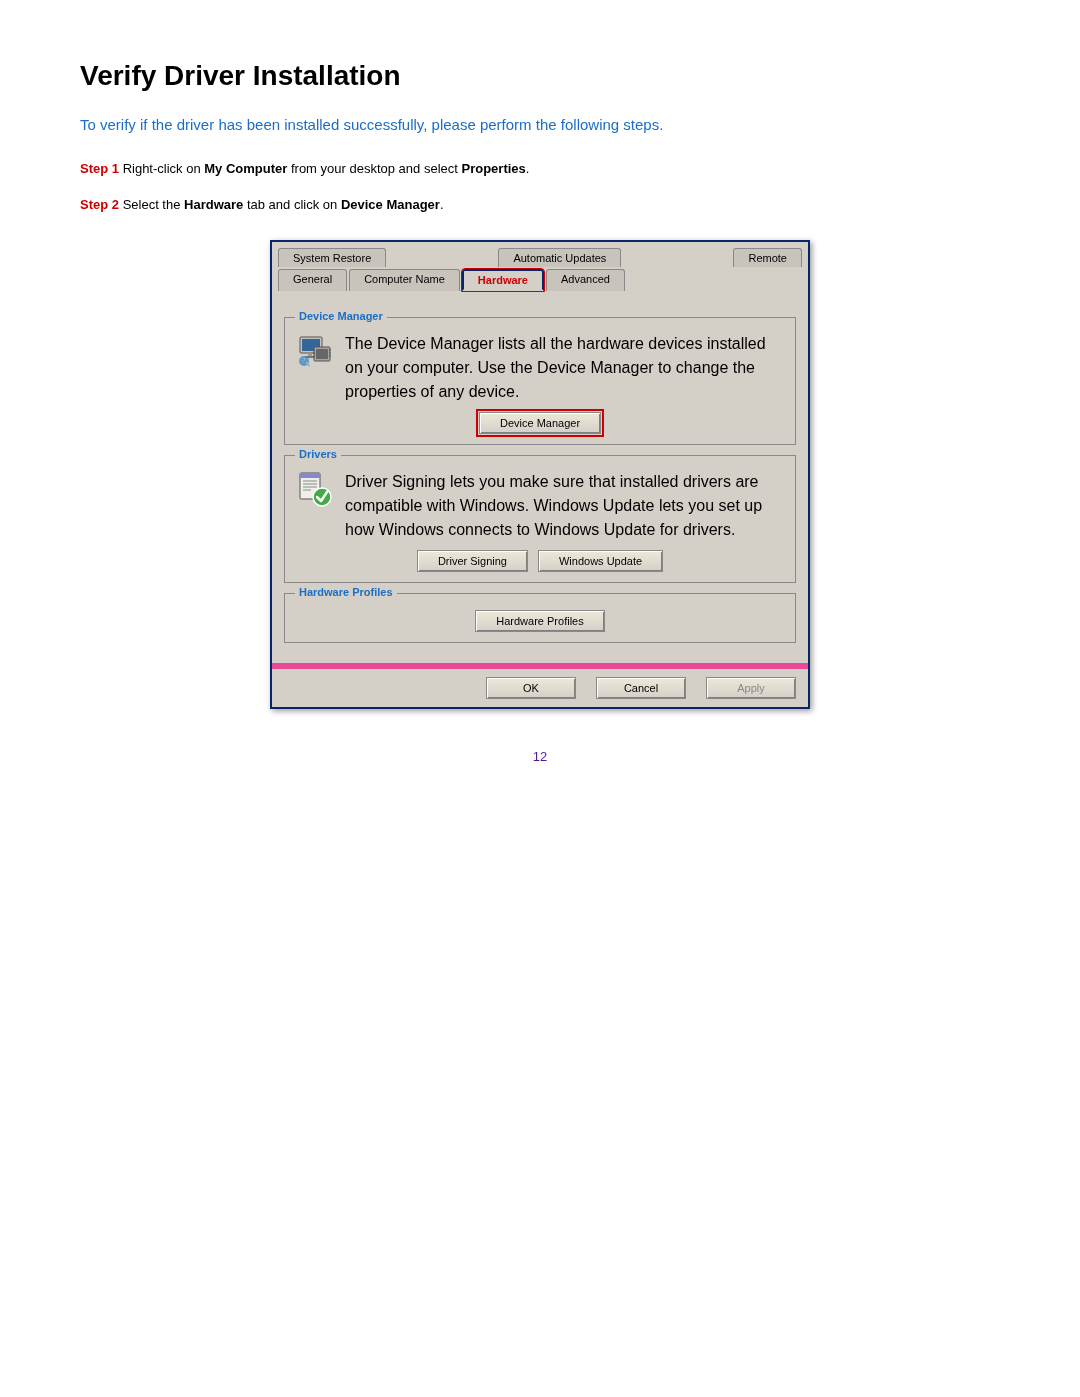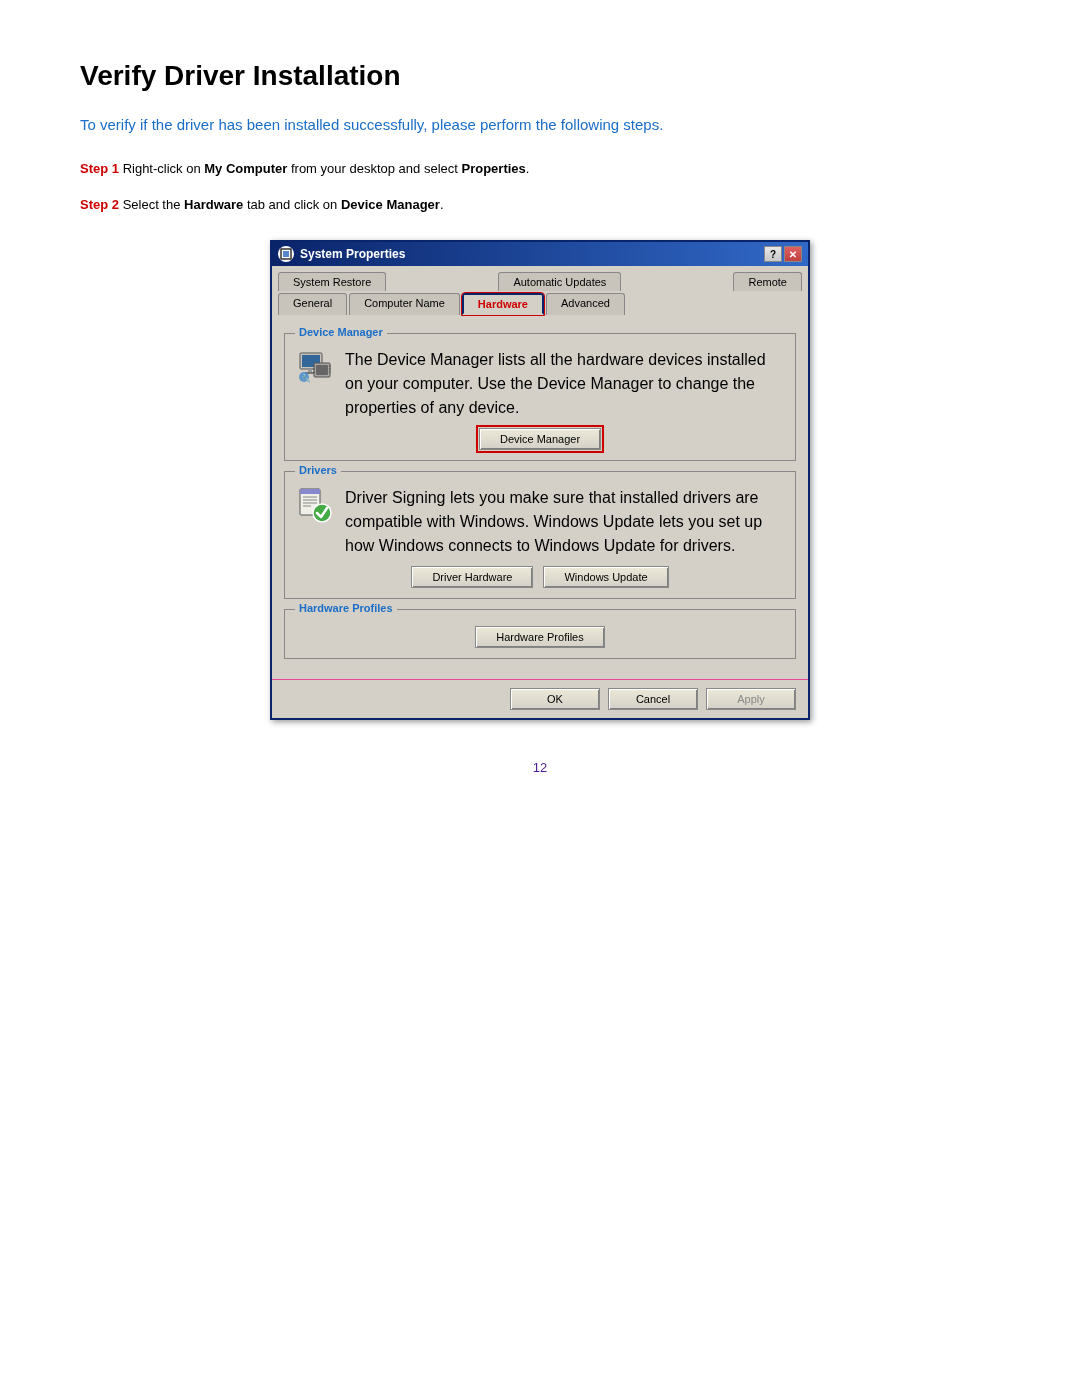--- a/index.html
+++ b/index.html
@@ -110,21 +110,21 @@
     .tabs-row {
       display: flex;
       flex-direction: column;
       background: #d4d0c8;
       padding: 6px 6px 0 6px;
     }
 
     .tabs-upper, .tabs-lower {
       display: flex;
       gap: 2px;
-      margin-bottom: 8px;
+      margin-bottom: 16px;
     }
 
     .tabs-upper {
       margin-bottom: 2px;
       justify-content: space-between;
     }
 
     .tab {
       padding: 3px 14px;
       background: #c8c4bc;
@@ -219,25 +219,25 @@
       outline-offset: 1px;
     }
 
     .xp-button.disabled {
       color: #888;
     }
 
     
     .dialog-bottom {
       background: #d4d0c8;
-      border-top: 1px solid #ec4899;
+      border-top: 6px solid #ec4899;
       padding: 8px 12px;
       display: flex;
       justify-content: flex-end;
-      gap: 8px;
+      gap: 20px;
     }
 
     
     .page-number {
       text-align: center;
       margin-top: 40px;
       font-size: 13px;
       color: #4c1d95;
     }
 
@@ -257,35 +257,20 @@
   <span class="step-label">Step 1</span><span> Right-click on </span><strong>My Computer</strong><span> from your desktop and select </span><strong>Properties</strong><span>.</span>
 </p>
 
 <p class="step">
   <span class="step-label">Step 2</span><span> Select the </span><strong>Hardware</strong><span> tab and click on </span><strong>Device Manager</strong><span>.</span>
 </p>
 
 <div class="dialog-wrapper">
   <div class="dialog">
 
-    <div class="dialog-titlebar">
-      <div class="dialog-title-left">
-        <div class="title-icon">
-          <svg width="12" height="12" viewBox="0 0 12 12">
-              <rect x="1" y="1" width="10" height="10" fill="none" stroke="#333" stroke-width="1.5"></rect>
-              <rect x="3" y="3" width="6" height="6" fill="#5588cc"></rect>
-            </svg>
-        </div>
-        <span>System Properties</span>
-      </div>
-      <div class="dialog-controls">
-        <div class="win-btn">?</div>
-        <div class="win-btn close-btn">✕</div>
-      </div>
-    </div>
 
     <div class="tabs-area">
       <div class="tabs-row">
         <div class="tabs-upper">
           <div class="tab">System Restore</div>
           <div class="tab">Automatic Updates</div>
           <div class="tab">Remote</div>
         </div>
         <div class="tabs-lower">
           <div class="tab">General</div>
@@ -346,21 +331,21 @@
               <line x1="7" y1="16" x2="21" y2="16" stroke="#888" stroke-width="1"></line>
               <line x1="7" y1="19" x2="15" y2="19" stroke="#888" stroke-width="1"></line>
 
               <circle cx="26" cy="26" r="9" fill="#44aa44" stroke="#fff" stroke-width="1.5"></circle>
               <polyline points="21,26 25,30 31,21" fill="none" stroke="#fff" stroke-width="2.5" stroke-linecap="round" stroke-linejoin="round"></polyline>
             </svg>
           </div>
           <p class="section-text">Driver Signing lets you make sure that installed drivers are compatible with Windows. Windows Update lets you set up how Windows connects to Windows Update for drivers.</p>
         </div>
         <div class="section-button-row">
-          <button class="xp-button">Driver Hardware</button>
+          <button class="xp-button">Driver Signing</button>
           <button class="xp-button">Windows Update</button>
         </div>
       </div>
 
       <div class="section-group">
         <span class="section-label">Hardware Profiles</span>
         <div class="section-button-row">
           <button class="xp-button">Hardware Profiles</button>
         </div>
       </div>

